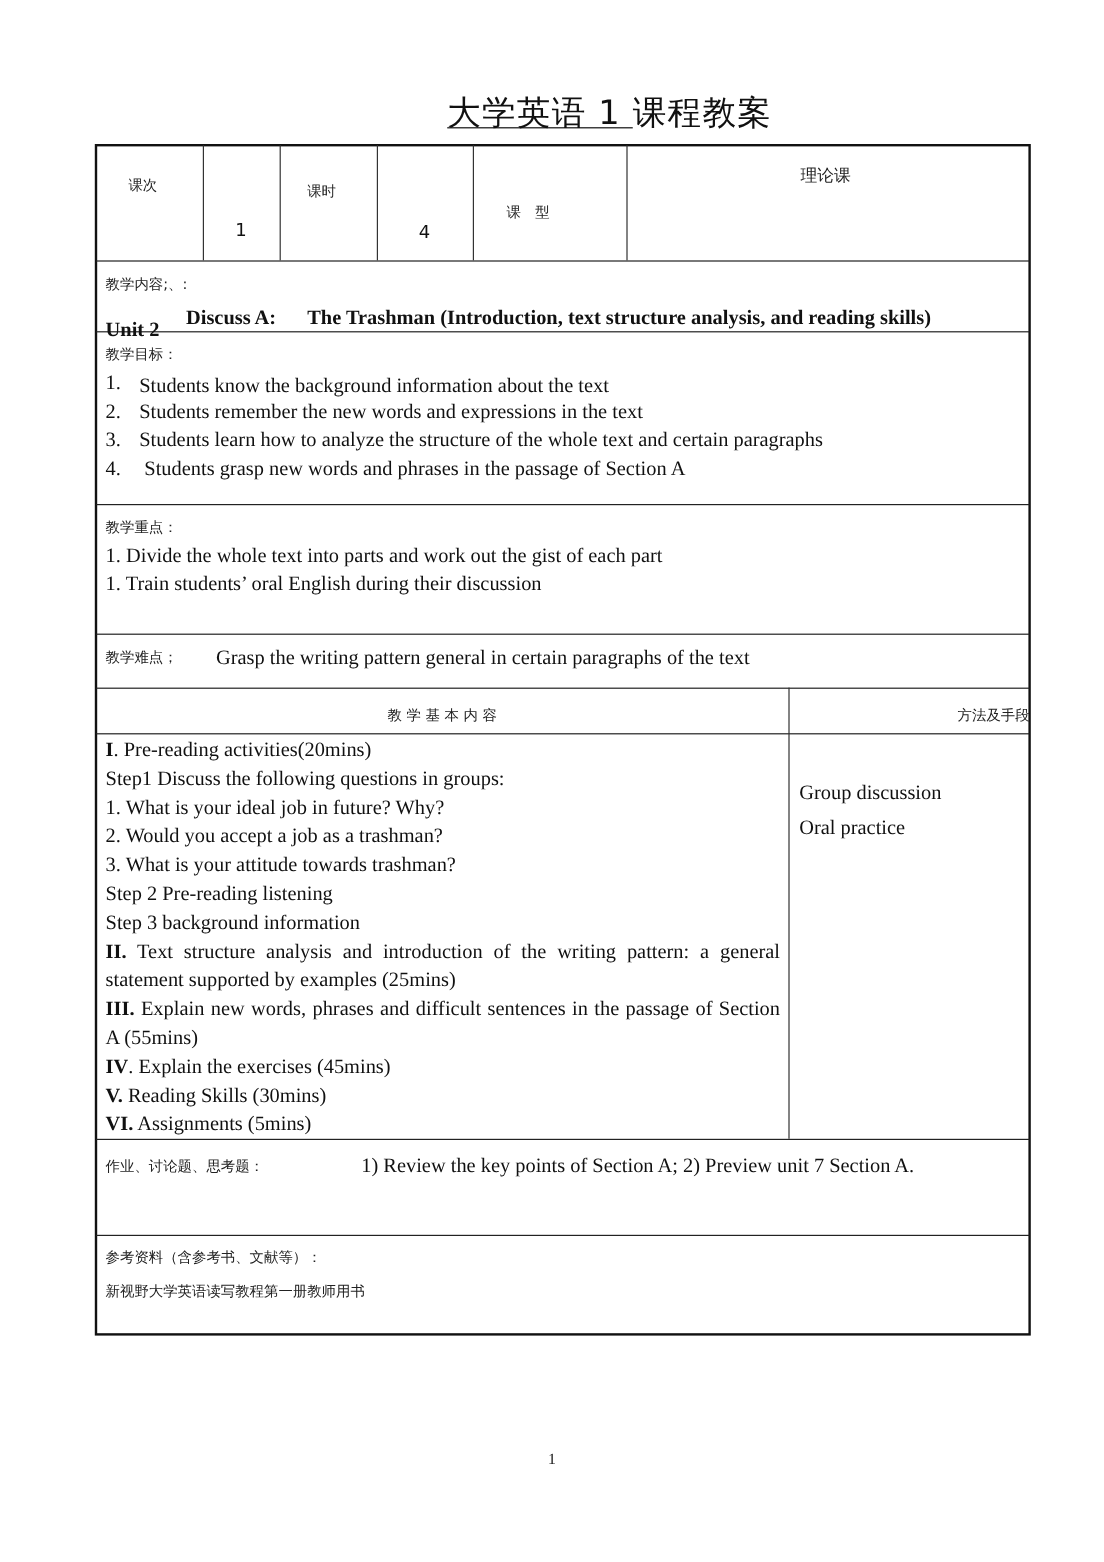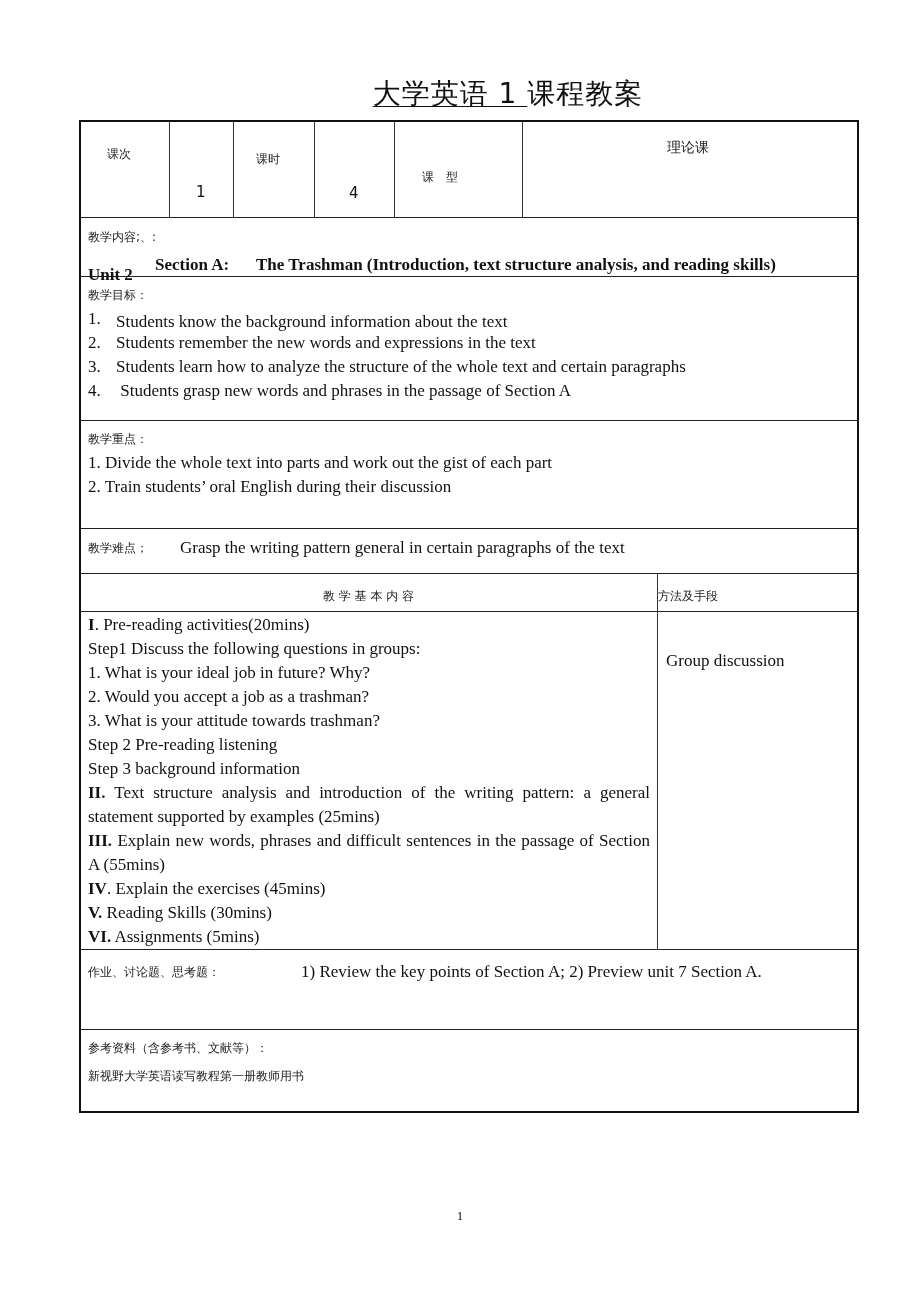--- a/index.html
+++ b/index.html
@@ -52,62 +52,63 @@
 
 <div class="txt cn" style="left:107px;top:142px;">课次</div>
 <div class="txt" style="left:196px;top:180px;font-family:'DejaVu Sans',sans-serif;font-size:15px;">1</div>
 <div class="txt cn" style="left:256px;top:147px;">课时</div>
 <div class="txt" style="left:349px;top:181px;font-family:'DejaVu Sans',sans-serif;font-size:15px;">4</div>
 <div class="txt cn" style="left:422px;top:165px;">课　型</div>
 <div class="txt cn" style="left:667px;top:135px;font-size:14px;">理论课</div>
 
 <div class="txt cn" style="left:88px;top:225px;">教学内容;、:</div>
 <div class="txt b" style="left:88px;top:263px;">Unit 2</div>
-<div class="txt b" style="left:155px;top:253px;">Section A:</div>
+<div class="txt b" style="left:155px;top:253px;">Discuss A:</div>
 <div class="txt b" style="left:256px;top:253px;">The Trashman (Introduction, text structure analysis, and reading skills)</div>
 
 <div class="txt cn" style="left:88px;top:283px;">教学目标：</div>
 <div>
   <div class="txt" style="left:88px;top:307px;">1.</div>
   <div class="txt" style="left:116px;top:310px;">Students know the background information about the text</div>
   <div class="txt" style="left:88px;top:331px;">2.</div>
   <div class="txt" style="left:116px;top:331px;">Students remember the new words and expressions in the text</div>
   <div class="txt" style="left:88px;top:355px;">3.</div>
   <div class="txt" style="left:116px;top:355px;">Students learn how to analyze the structure of the whole text and certain paragraphs</div>
   <div class="txt" style="left:88px;top:379px;">4.</div>
   <div class="txt" style="left:116px;top:379px;white-space:pre;"> Students grasp new words and phrases in the passage of Section A</div>
 </div>
 
 <div class="txt cn" style="left:88px;top:427px;">教学重点：</div>
 <div class="txt" style="left:88px;top:451px;">1. Divide the whole text into parts and work out the gist of each part</div>
-<div class="txt" style="left:88px;top:475px;">2. Train students’ oral English during their discussion</div>
+<div class="txt" style="left:88px;top:475px;">1. Train students’ oral English during their discussion</div>
 
 <div class="txt cn" style="left:88px;top:536px;">教学难点；</div>
 <div class="txt" style="left:180px;top:536px;">Grasp the writing pattern general in certain paragraphs of the text</div>
 
 <div class="txt cn" style="left:80px;width:577px;text-align:center;top:584px;">教 学 基 本 内 容</div>
-<div class="txt cn" style="left:658px;width:200px;text-align:left;top:584px;">方法及手段</div>
+<div class="txt cn" style="left:658px;width:200px;text-align:right;top:584px;">方法及手段</div>
 
 <div class="abs" style="left:88px;top:613px;width:562px;font-size:17px;line-height:24px;">
   <div><span class="b">I</span><span>. Pre-reading activities(20mins)</span></div>
   <div>Step1 Discuss the following questions in groups:</div>
   <div>1. What is your ideal job in future? Why?</div>
   <div>2. Would you accept a job as a trashman?</div>
   <div>3. What is your attitude towards trashman?</div>
   <div>Step 2 Pre-reading listening</div>
   <div>Step 3 background information</div>
   <div class="just"><span class="b">II.</span><span> Text structure analysis and introduction of the writing pattern: a general statement supported by examples (25mins)</span></div>
   <div class="just"><span class="b">III.</span><span> Explain new words, phrases and difficult sentences in the passage of Section A (55mins)</span></div>
   <div><span class="b">IV</span><span>. Explain the exercises (45mins)</span></div>
   <div><span class="b">V.</span><span> Reading Skills (30mins)</span></div>
   <div><span class="b">VI.</span><span> Assignments (5mins)</span></div>
 </div>
 
 <div class="abs" style="left:666px;top:646px;width:185px;font-size:17px;line-height:29px;">
   <div>Group discussion</div>
+  <div>Oral practice</div>
 </div>
 
 <div class="txt cn" style="left:88px;top:960px;">作业、讨论题、思考题：</div>
 <div class="txt" style="left:301px;top:960px;">1) Review the key points of Section A; 2) Preview unit 7 Section A.</div>
 
 <div class="txt cn" style="left:88px;top:1036px;">参考资料（含参考书、文献等）：</div>
 <div class="txt cn" style="left:88px;top:1064px;">新视野大学英语读写教程第一册教师用书</div>
 
 <div class="pagenum">1</div>
 

